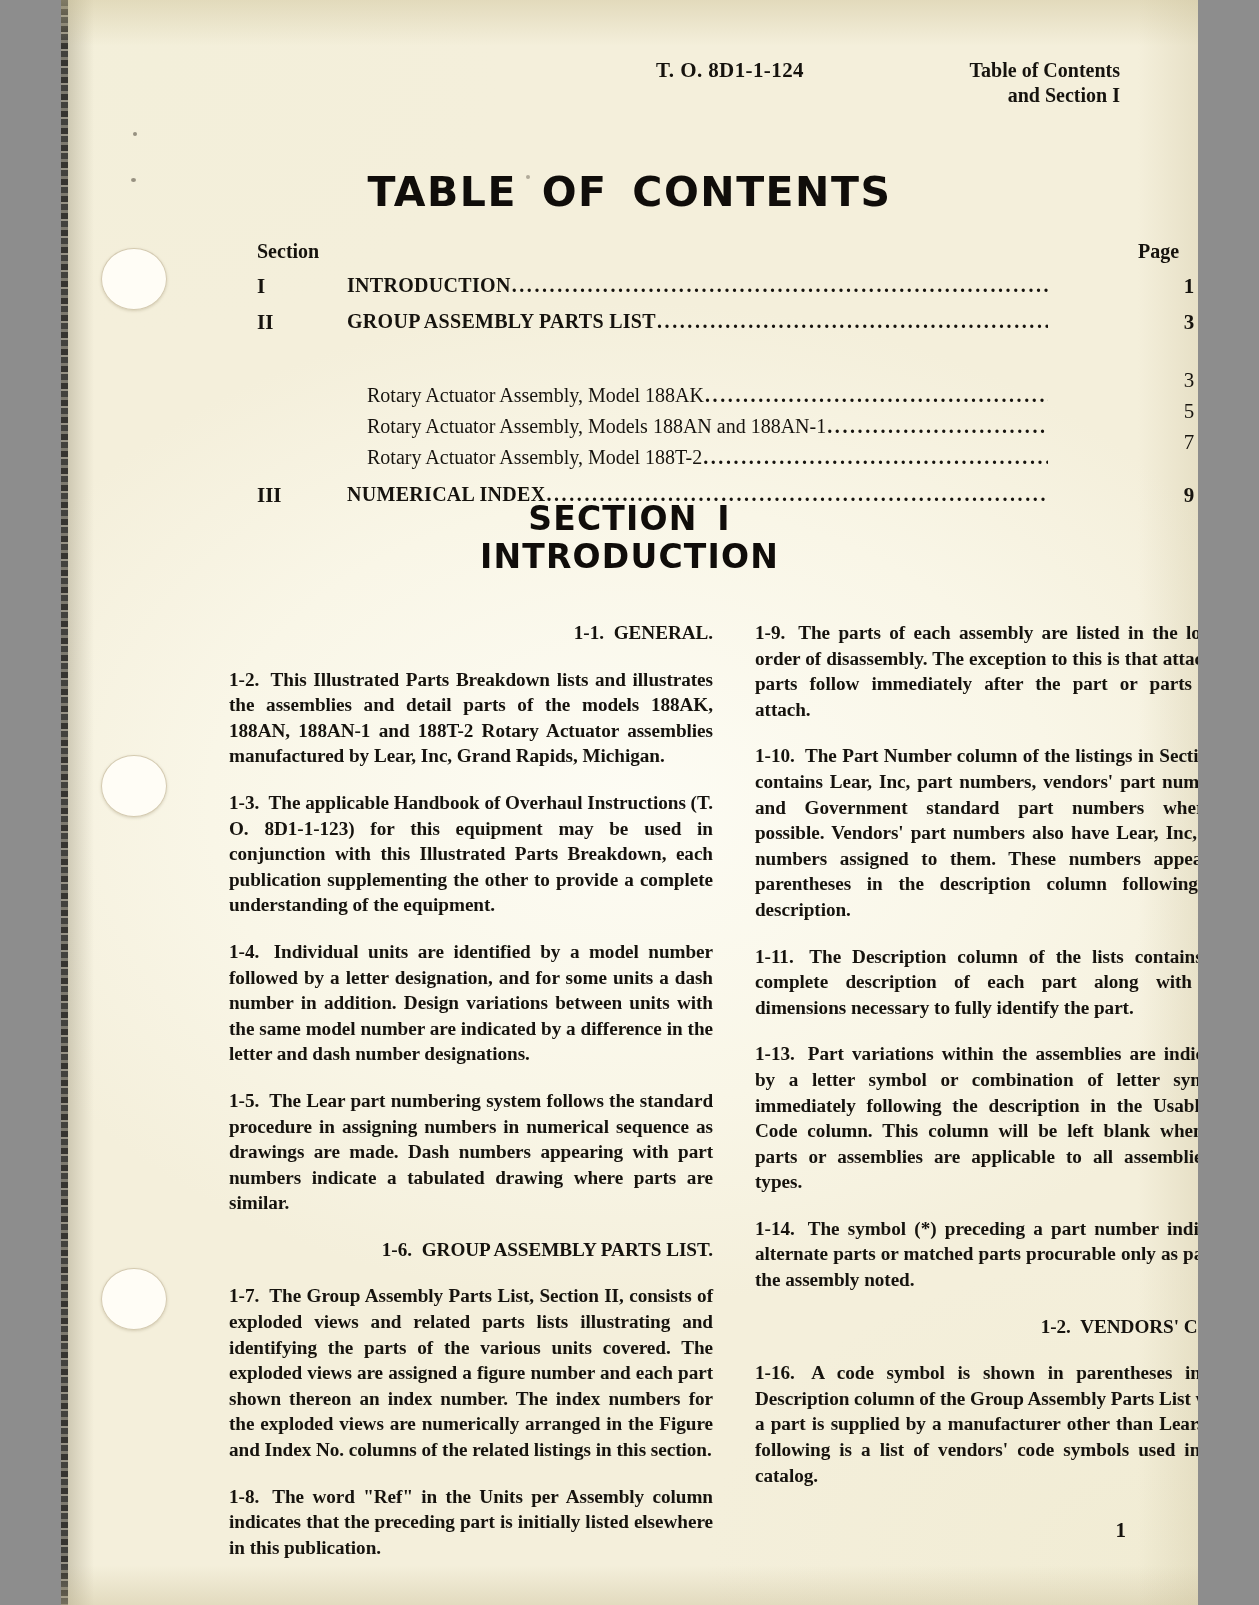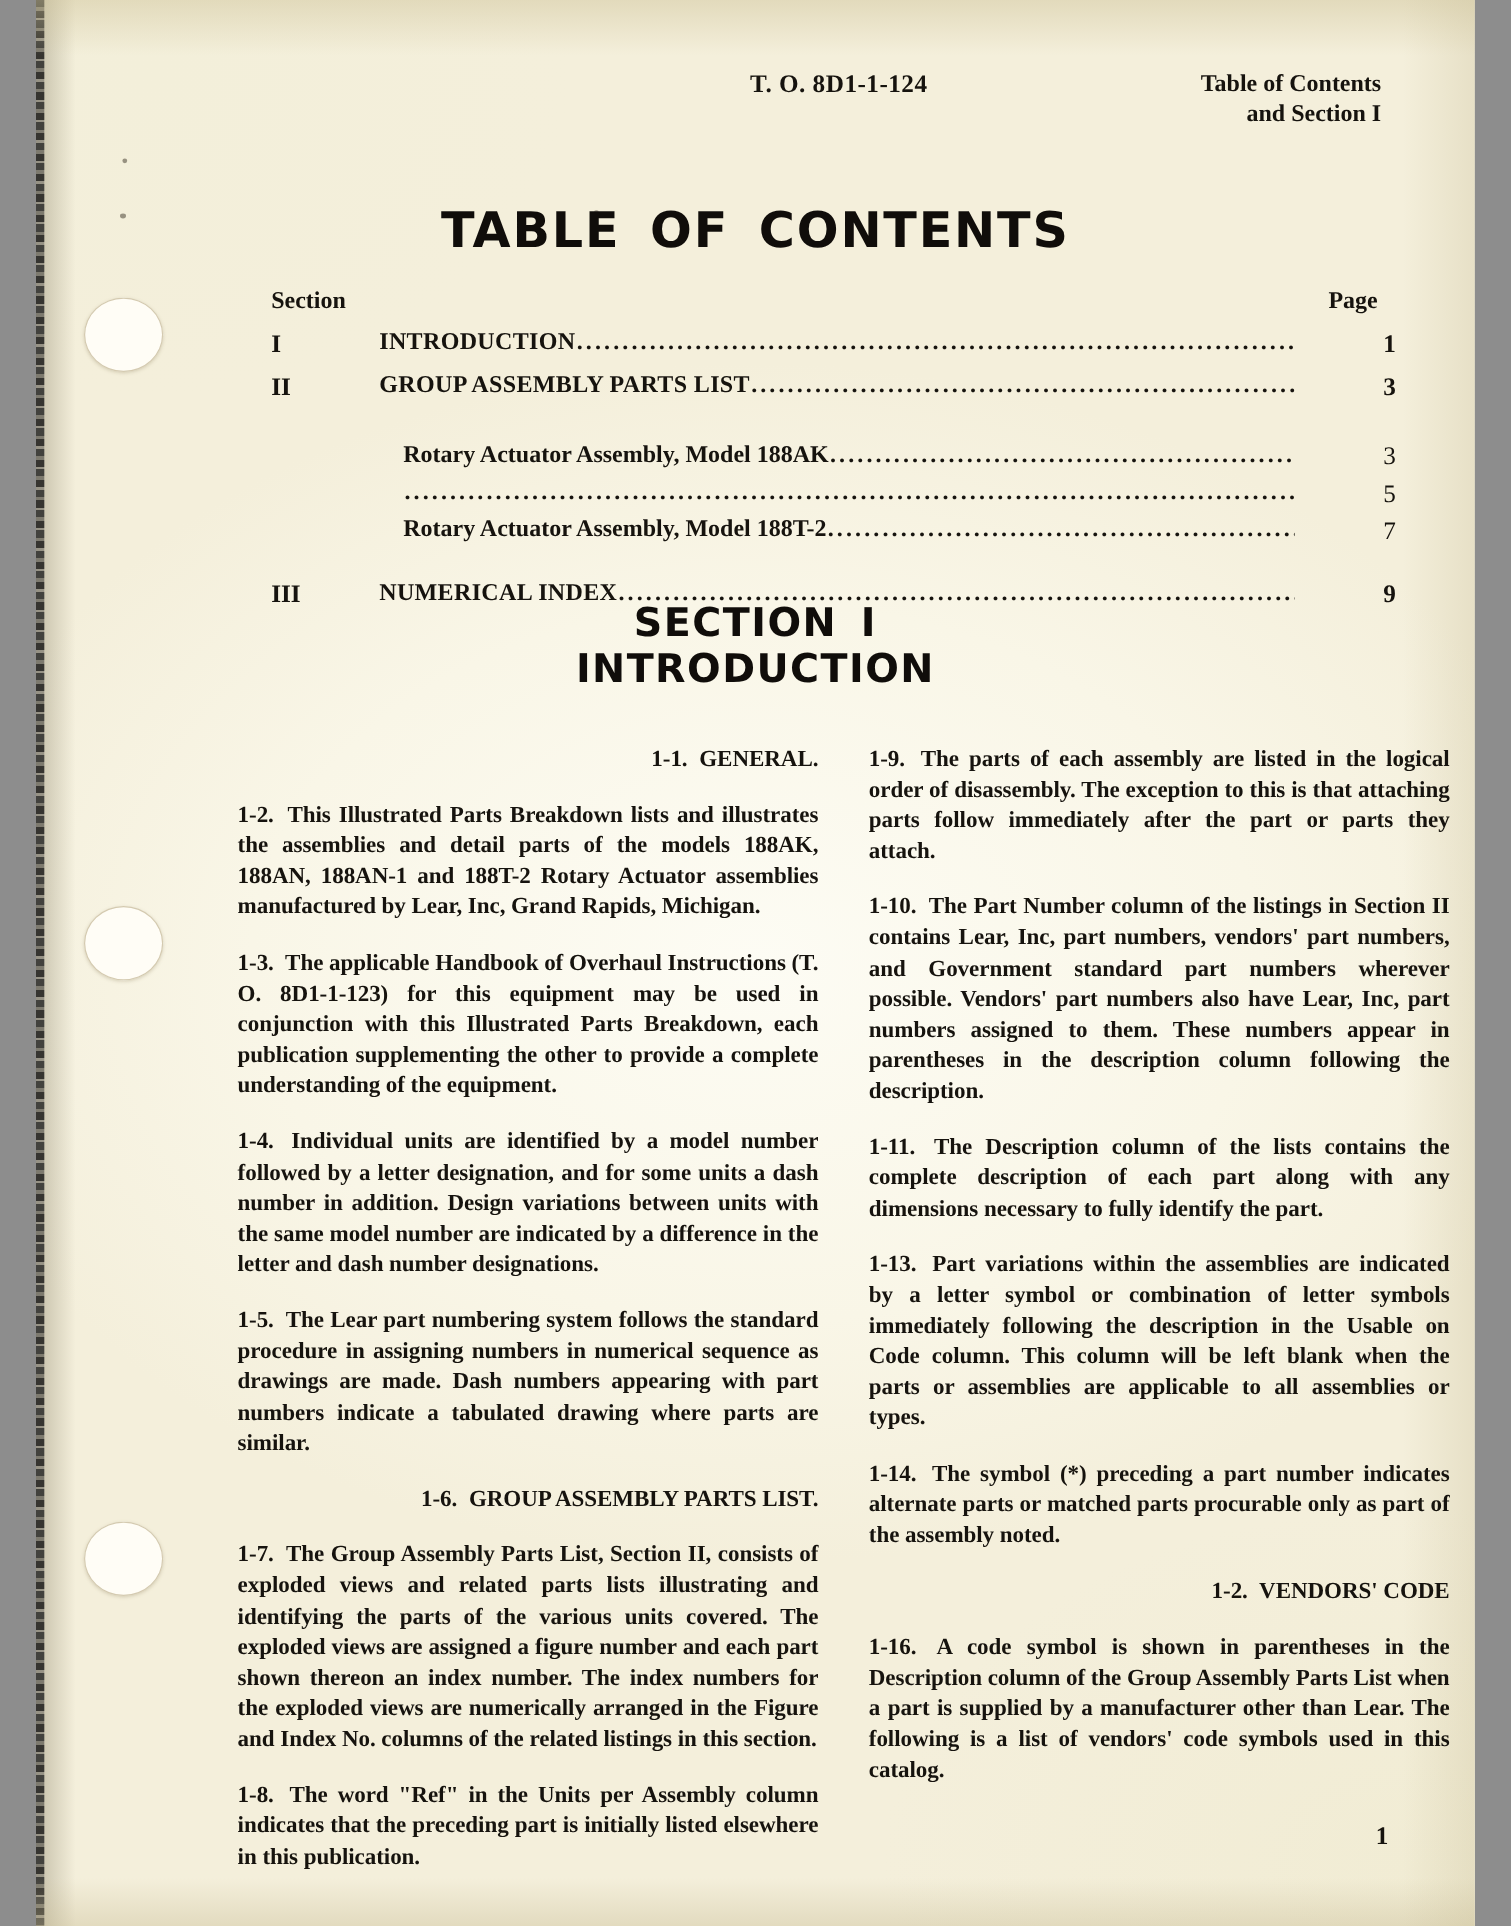--- a/index.html
+++ b/index.html
@@ -2,30 +2,31 @@
 <html><head>
 <meta charset="utf-8">
 <style>
   html, body {
     margin: 0;
     padding: 0;
     background: #8d8d8d;
   }
   .page {
     position: relative;
-    width: 1199px;
+    width: 1113px;
     height: 1605px;
     margin: 0 auto;
     background:
       radial-gradient(ellipse 500px 380px at 8% 4%, #f3efda 0%, rgba(243,239,218,0) 70%),
       radial-gradient(ellipse 620px 420px at 96% 97%, #f1ecd4 0%, rgba(241,236,212,0) 72%),
       radial-gradient(ellipse 700px 500px at 50% 50%, #fdfcf4 0%, #f9f6e7 60%, #f4efdb 100%);
     overflow: hidden;
     font-family: "Liberation Serif", serif;
     color: #16130e;
+    padding-left: 24px;
   }
   
   .scan-edge {
     position: absolute;
     left: 0; top: 0;
     width: 7px; height: 100%;
     background: repeating-linear-gradient(
       to bottom,
       #2a2a28 0px, #2a2a28 6px,
       #6d6a60 6px, #6d6a60 9px,
@@ -178,21 +179,21 @@
     position: absolute;
     left: 1113px;
     top: 0;
     width: 30px;
     text-align: center;
     font-weight: bold;
     font-size: 21px;
   }
   .toc-row.sub { height: 31px; }
   .toc-row.sub .entry { left: 306px; }
-  .toc-row.sub .entry-text { font-weight: bold; font-size: 20px; }
+  .toc-row.sub .entry-text { font-weight: normal; font-size: 20px; margin-top: 16px; }
   .toc-row.sub .pageno { font-weight: normal; }
   .toc-spacer { height: 22px; }
 
   
   .body-cols {
     position: absolute;
     top: 620px;
     left: 0;
     width: 100%;
     height: 840px;
@@ -281,20 +282,21 @@
           <span class="roman"></span>
           <span class="entry">
             <span class="entry-text">Rotary Actuator Assembly,  Model 188AK</span>
             <span class="leader">............................................................................................................................................</span>
           </span>
           <span class="pageno">3</span>
         </div>
         <div class="toc-row sub">
           <span class="roman"></span>
           <span class="entry">
+            <span class="entry-text">Rotary Actuator Assembly,  Models 188AN and 188AN-1</span>
             <span class="leader">............................................................................................................................................</span>
           </span>
           <span class="pageno">5</span>
         </div>
         <div class="toc-row sub">
           <span class="roman"></span>
           <span class="entry">
             <span class="entry-text">Rotary Actuator Assembly,  Model 188T-2 </span>
             <span class="leader">............................................................................................................................................</span>
           </span>

